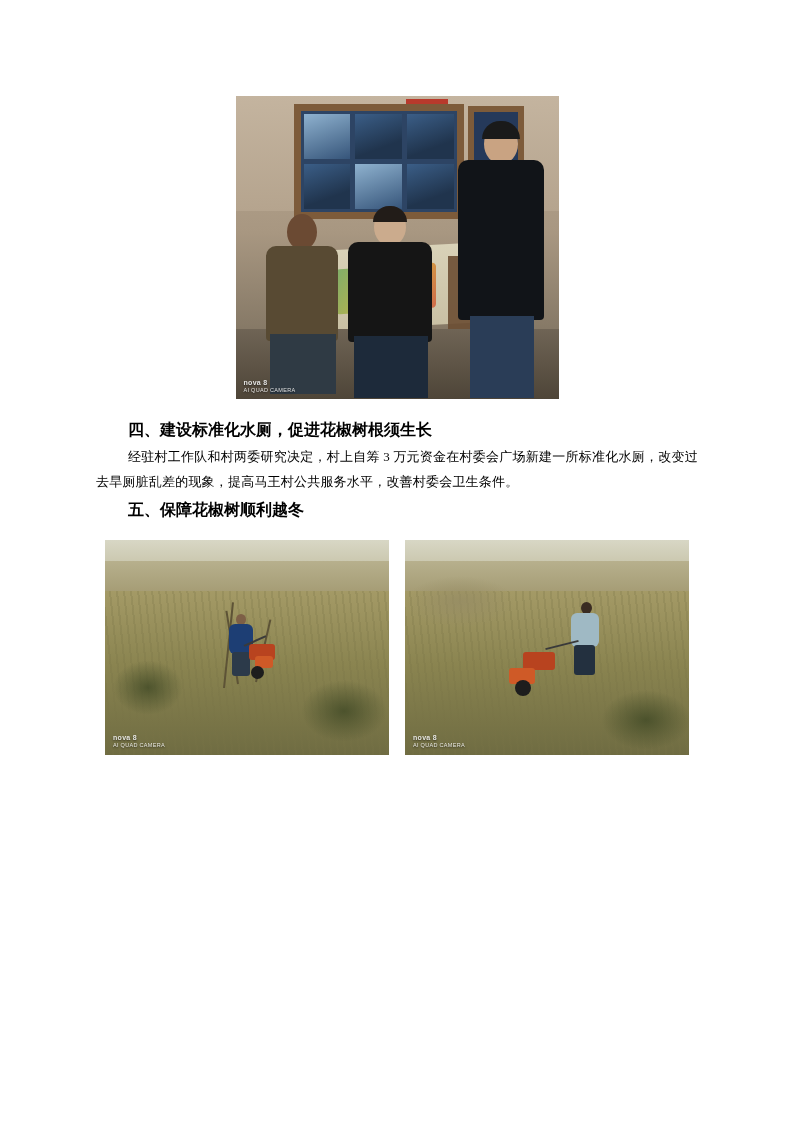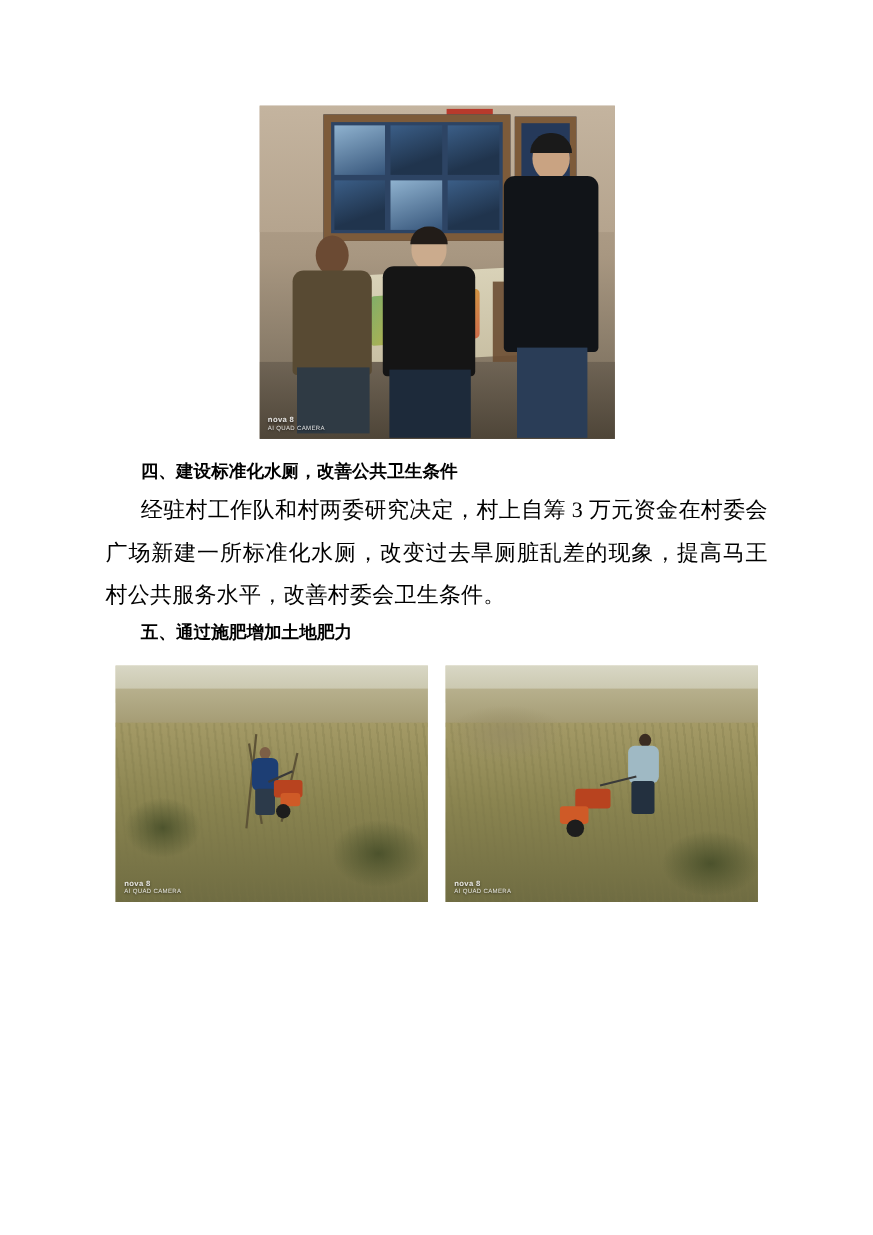--- a/index.html
+++ b/index.html
@@ -217,21 +217,21 @@
   
   .heading {
     font-size: 16px;
     font-weight: bold;
     line-height: 1.9;
     text-indent: 32px;
     font-family: "Liberation Serif", "DejaVu Serif", serif;
     margin: 0;
   }
   .para {
-    font-size: 20px;
+    font-size: 13px;
     line-height: 1.92;
     text-indent: 32px;
     text-align: justify;
     text-justify: inter-ideograph;
     margin: 0;
     letter-spacing: 0.2px;
   }
   .gap-after-photo { height: 16px; }
   .gap-before-photo { height: 14px; }
 </style>
@@ -280,24 +280,24 @@
 
       <div class="watermark">
         <div class="wm1">nova 8</div>
         <div class="wm2">AI QUAD CAMERA</div>
       </div>
     </div>
   </div>
 
   <div class="gap-after-photo"></div>
 
-  <h2 class="heading">四、建设标准化水厕，改善公共卫生条件</h2>
+  <h2 class="heading">四、建设标准化水厕，促进花椒树根须生长</h2>
   <p class="para">经驻村工作队和村两委研究决定，村上自筹 3 万元资金在村委会广场新建一所标准化水厕，改变过去旱厕脏乱差的现象，提高马王村公共服务水平，改善村委会卫生条件。</p>
 
-  <h2 class="heading">五、通过施肥增加土地肥力</h2>
+  <h2 class="heading">五、保障花椒树顺利越冬</h2>
 
   <div class="gap-before-photo"></div>
 
   <div class="figure-row">
 
     <div class="photo photo-field">
       <div class="sky"></div>
       <div class="ridge"></div>
       <div class="grass"></div>
       <div class="shrub" style="left:8px; top:120px; width:70px; height:55px;"></div>

